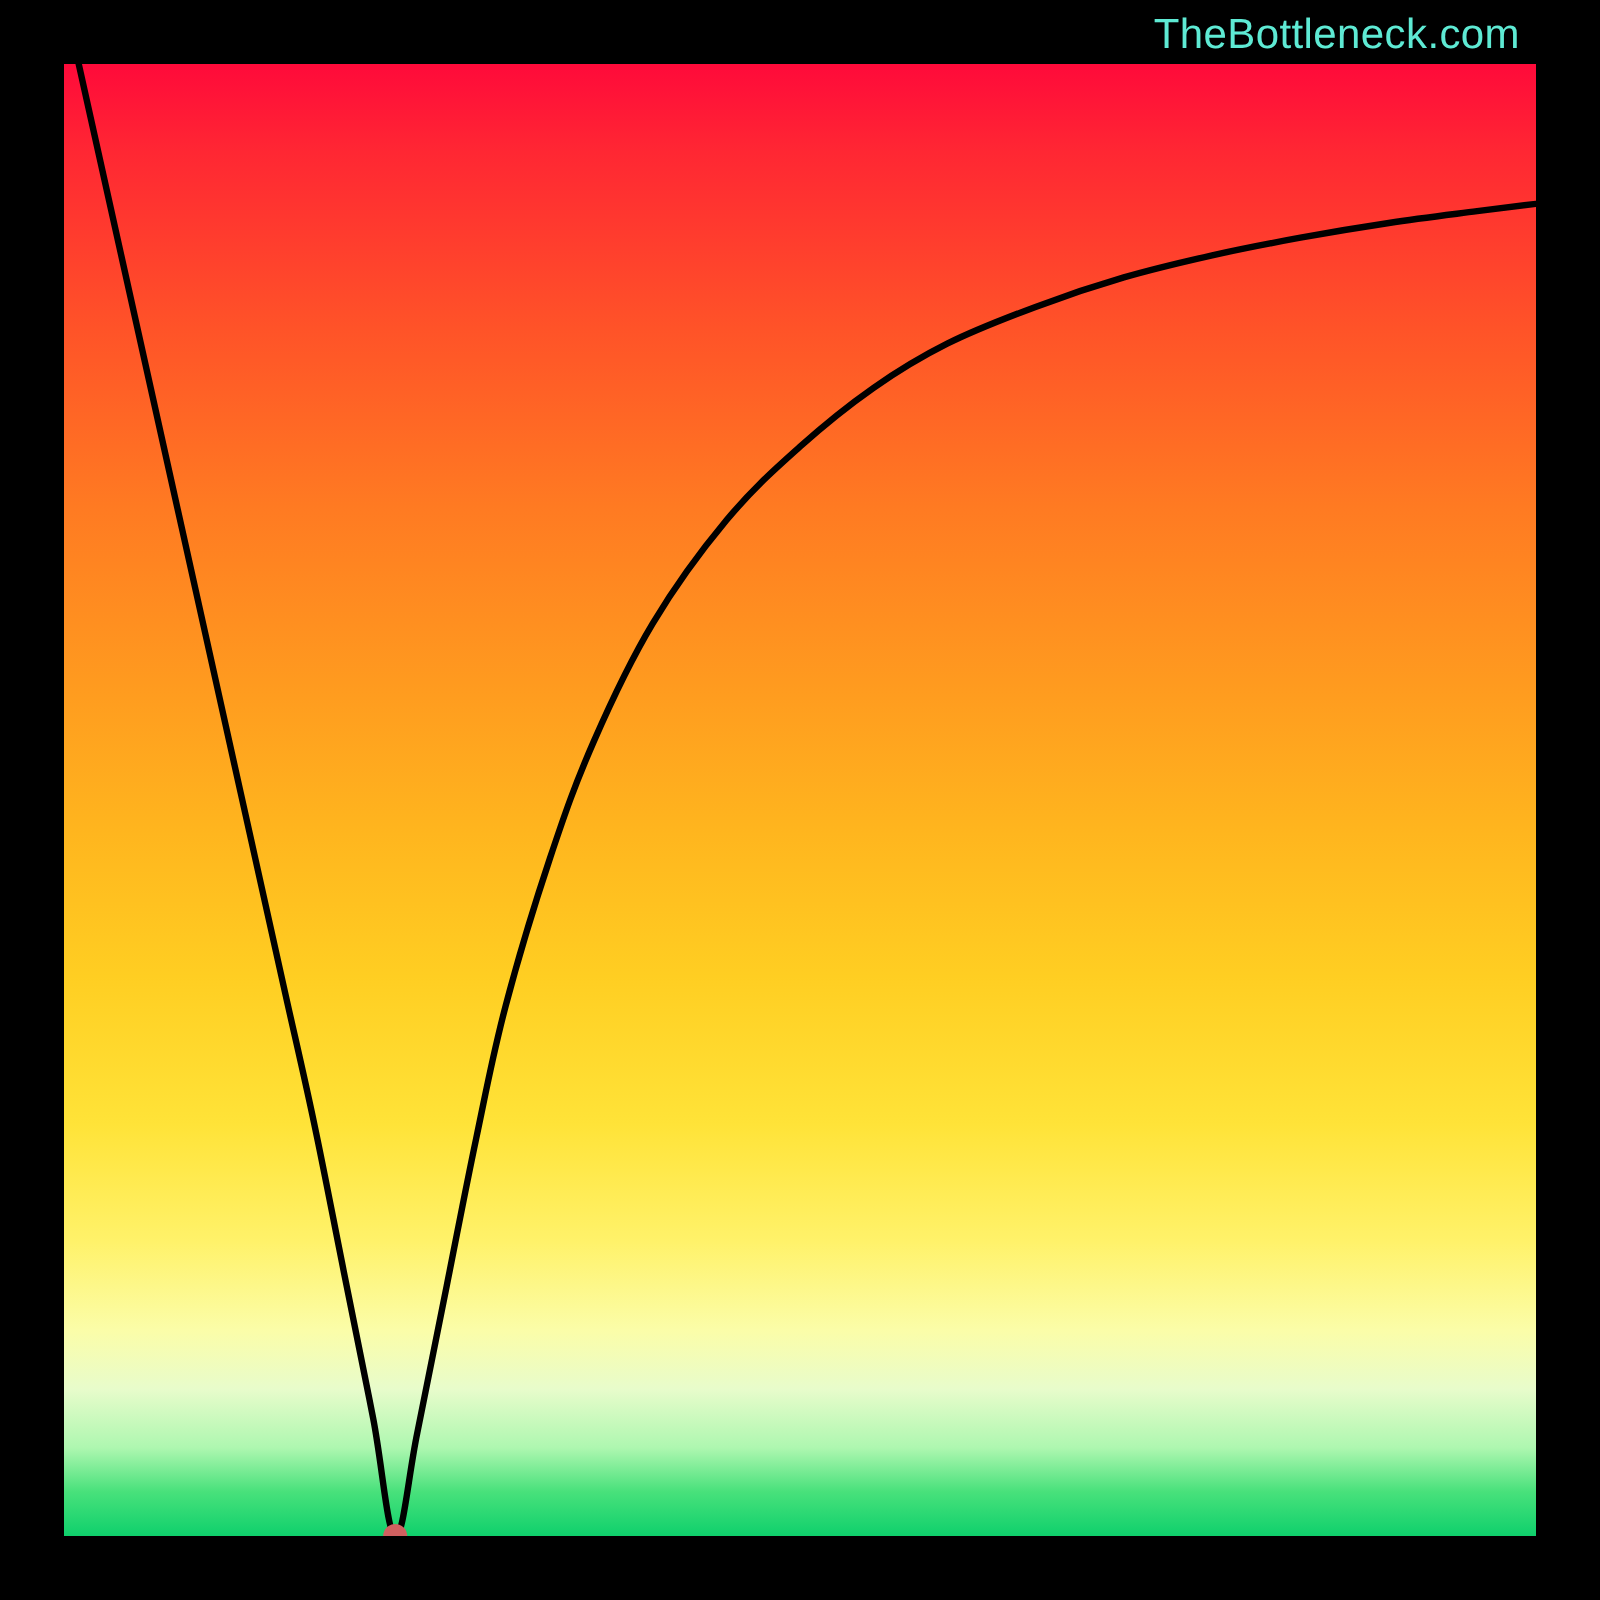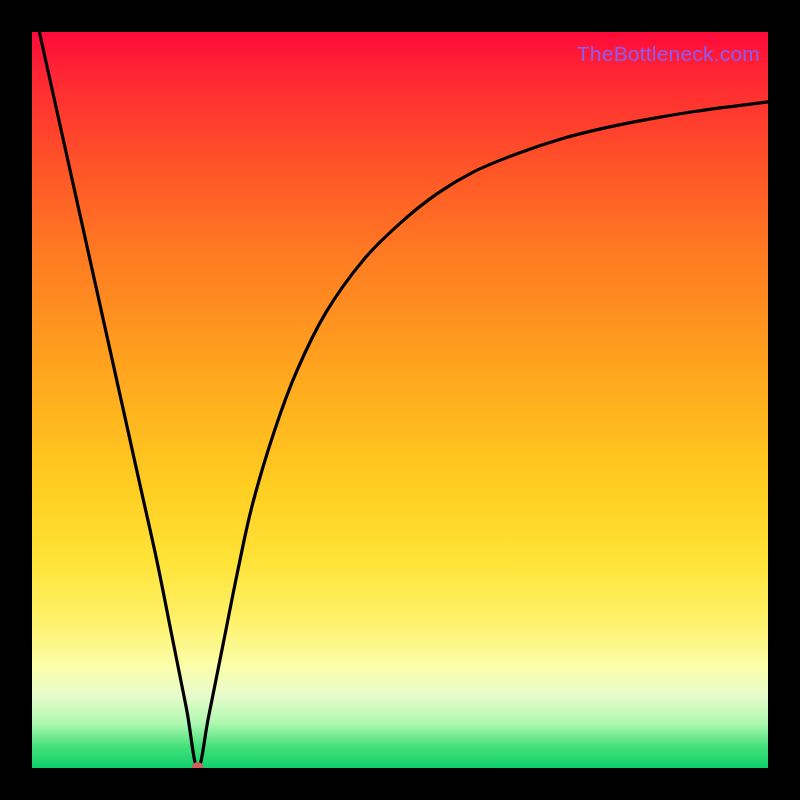--- a/index.html
+++ b/index.html
@@ -40,25 +40,24 @@
       #e8fccb 90%,
       #aef7b0 94%,
       #48e17b 97%,
       #0fd06c 100%
     );
   }
   .watermark {
     position: absolute;
     top: 6px;
     right: 40px;
-    color: #8b5cf6;
+    color: #5eead4;
     font-size: 21px;
     font-weight: 500;
     letter-spacing: 0.2px;
-    margin-top: 36px;
   }
   .curve-svg {
     position: absolute;
     top: 0;
     left: 0;
     width: 736px;
     height: 736px;
   }
 </style>
 </head>

